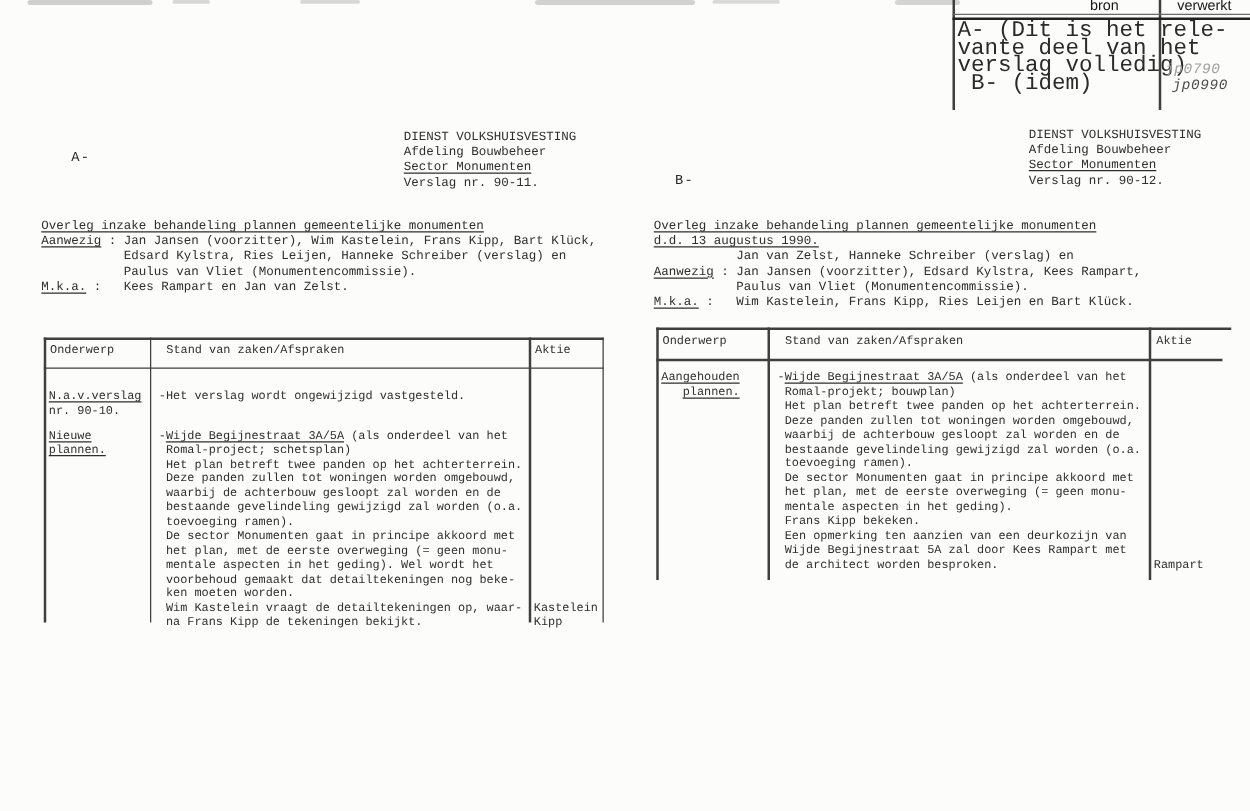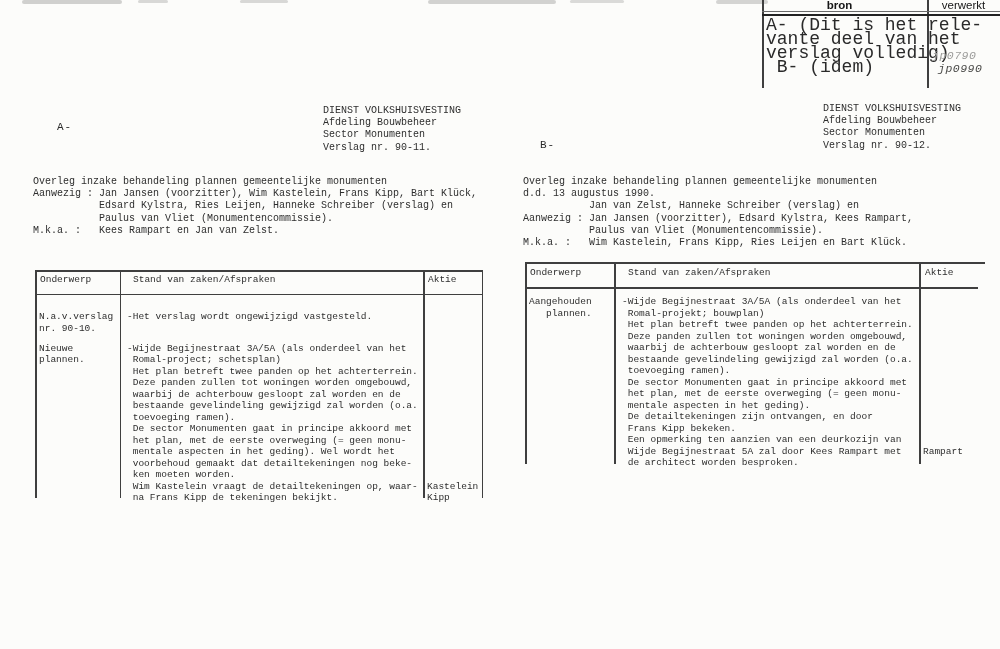--- a/index.html
+++ b/index.html
@@ -2,21 +2,21 @@
 <html><head>
 <meta charset="utf-8">
 <style>
   html,body{margin:0;padding:0;}
   body{width:1000px;height:649px;overflow:hidden;background:#fbfbf9;}
   .sheet{position:relative;width:1000px;height:649px;background:#fcfcfa;color:#2e2e2e;}
   .abs{position:absolute;}
   .mono{font-family:"Liberation Mono","DejaVu Sans Mono",monospace;}
   .sans{font-family:"Liberation Sans","DejaVu Sans",sans-serif;}
   .tl{white-space:pre;}
-  .u{text-underline-offset:2px;text-decoration-thickness:1px;}
+  .u{text-decoration:underline;text-underline-offset:2px;text-decoration-thickness:1px;}
   .lh12 .tl{line-height:12.2px;height:12.2px;}
   .lh11 .tl{line-height:11.5px;height:11.5px;}
   .lh14 .tl{line-height:14px;height:14px;}
   .body-txt{font-size:10px;letter-spacing:0;}
   .tbl-txt{font-size:9.5px;}
   .vline{position:absolute;width:1.5px;background:#3f3f3f;}
   .hline{position:absolute;height:1.8px;background:#3f3f3f;}
   .smudge{position:absolute;top:0;border-radius:2px;}
   .stamp-note{font-size:18px;color:#2a2a2a;}
   .stamp-hd{font-size:11.5px;color:#161616;text-align:center;}
@@ -34,21 +34,21 @@
   <div class="smudge" style="left:240px;width:48px;height:3px;background:#d8d8d6;"></div>
   <div class="smudge" style="left:428px;width:128px;height:4px;background:#d2d2d0;"></div>
   <div class="smudge" style="left:570px;width:54px;height:3px;background:#dadad8;"></div>
   <div class="smudge" style="left:716px;width:52px;height:4px;background:#d4d4d2;"></div>
 
   <div>
     <div class="vline" style="left:762px;top:0;height:88px;width:2px;"></div>
     <div class="vline" style="left:927px;top:0;height:88px;"></div>
     <div class="hline" style="left:762px;top:11px;width:238px;height:1px;background:#6a6a6a;"></div>
     <div class="hline" style="left:762px;top:13.5px;width:238px;height:2.5px;background:#222;"></div>
-    <div class="abs sans stamp-hd" style="left:742px;top:-1px;width:195px;font-weight:bold;">bron</div>
+    <div class="abs sans stamp-hd" style="left:786px;top:-1px;width:195px;">bron</div>
     <div class="abs sans stamp-hd" style="left:927px;top:-1px;width:73px;">verwerkt</div>
     <div class="abs mono stamp-note lh14" style="left:766px;top:18px;">
         <div class="tl">A- (Dit is het rele-</div>
         <div class="tl">vante deel van het</div>
         <div class="tl">verslag volledig)</div>
         <div class="tl"> B- (idem)</div>
       </div>
     <div class="abs mono jp" style="left:932px;top:49px;color:#9d9d9b;">jp0790</div>
     <div class="abs mono jp" style="left:938px;top:62px;color:#4c4c4a;">jp0990</div>
   </div>
@@ -149,21 +149,20 @@
         <div class="tl">-<span class="u">Wijde Begijnestraat 3A/5A</span> (als onderdeel van het</div>
         <div class="tl"> Romal-projekt; bouwplan)</div>
         <div class="tl"> Het plan betreft twee panden op het achterterrein.</div>
         <div class="tl"> Deze panden zullen tot woningen worden omgebouwd,</div>
         <div class="tl"> waarbij de achterbouw gesloopt zal worden en de</div>
         <div class="tl"> bestaande gevelindeling gewijzigd zal worden (o.a.</div>
         <div class="tl"> toevoeging ramen).</div>
         <div class="tl"> De sector Monumenten gaat in principe akkoord met</div>
         <div class="tl"> het plan, met de eerste overweging (= geen monu-</div>
         <div class="tl"> mentale aspecten in het geding).</div>
-        <div class="tl"> De detailtekeningen zijn ontvangen, en door</div>
         <div class="tl"> Frans Kipp bekeken.</div>
         <div class="tl"> Een opmerking ten aanzien van een deurkozijn van</div>
         <div class="tl"> Wijde Begijnestraat 5A zal door Kees Rampart met</div>
         <div class="tl"> de architect worden besproken.</div>
       </div>
     <div class="abs mono tbl-txt lh11" style="left:923px;top:445.5px;">
         <div class="tl">Rampart</div>
       </div>
   </div>
 

